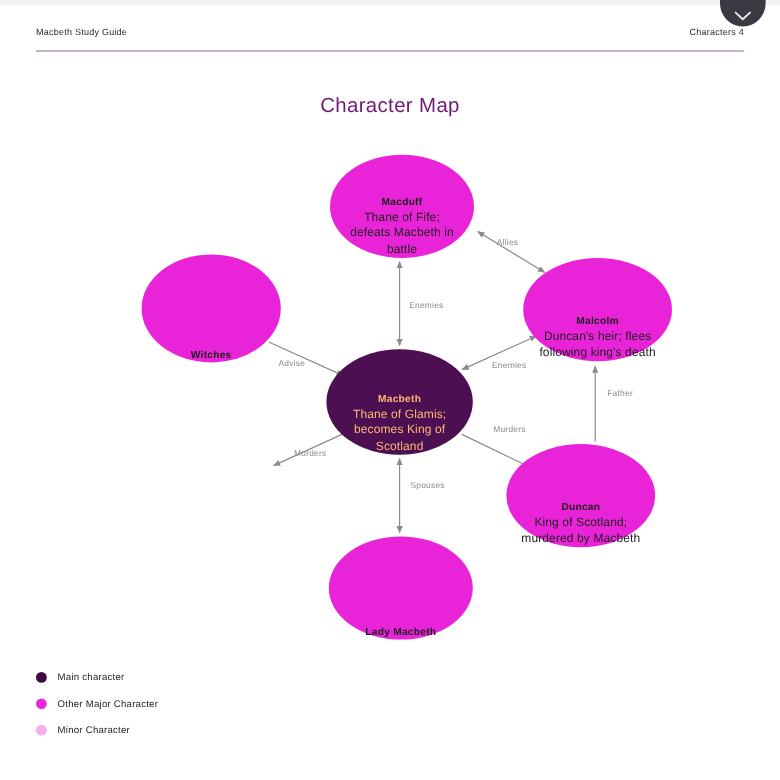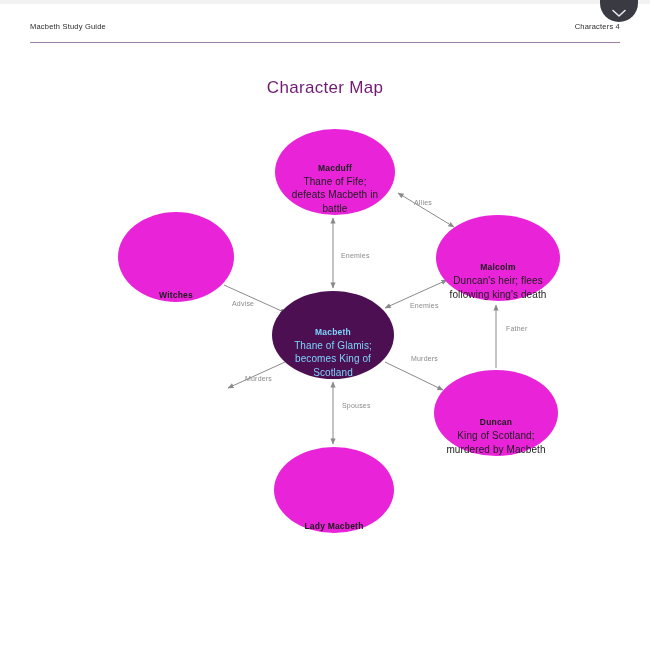--- a/index.html
+++ b/index.html
@@ -75,21 +75,21 @@
     font-size: 8.5px;
     margin-bottom: 2px;
     letter-spacing: .2px;
   }
   .node .n-desc {
     font-size: 10px;
     line-height: 1.35;
     padding: 0 12px;
     letter-spacing: .1px;
   }
-  .node.main { background: #4b0f52; color: #7dd3fc; }
+  .node.main { background: #4b0f52; color: #fdba74; }
   .node.major { background: #e924d8; color: #1c1c1c; }
 
   
   .edge-label {
     position: absolute;
     font-size: 7px;
     color: #8a8a8a;
     letter-spacing: .2px;
     white-space: nowrap;
     z-index: 6;
@@ -176,34 +176,48 @@
       <div class="n-name">Malcolm</div>
       <div class="n-desc">Duncan's heir; flees following king's death</div>
     </div>
 
     <div class="node main" style="left:272px; top:181px; width:122px; height:88px;">
       <div class="n-name">Macbeth</div>
       <div class="n-desc">Thane of Glamis; becomes King of Scotland</div>
     </div>
 
 
-    <div class="node major" style="left:434px; top:260px; width:124px; height:86px;">
+    <div class="node major" style="left:422px; top:260px; width:124px; height:86px;">
       <div class="n-name">Duncan</div>
       <div class="n-desc">King of Scotland; murdered by Macbeth</div>
     </div>
 
     <div class="node major" style="left:274px; top:337px; width:120px; height:86px;">
       <div class="n-name">Lady Macbeth</div>
     </div>
 
     <div class="edge-label" style="left:341px; top:142px;">Enemies</div>
     <div class="edge-label" style="left:410px; top:192px;">Enemies</div>
     <div class="edge-label" style="left:414px; top:89px;">Allies</div>
     <div class="edge-label" style="left:232px; top:190px;">Advise</div>
     <div class="edge-label" style="left:245px; top:265px;">Murders</div>
     <div class="edge-label" style="left:411px; top:245px;">Murders</div>
     <div class="edge-label" style="left:506px; top:215px;">Father</div>
     <div class="edge-label" style="left:342px; top:292px;">Spouses</div>
 
   </div>
 
+  <div class="legend">
+    <div class="legend-row">
+      <span class="legend-dot" style="background:#3d0a3f;"></span>
+      <span class="legend-label">Main character</span>
+    </div>
+    <div class="legend-row">
+      <span class="legend-dot" style="background:#ea26d9;"></span>
+      <span class="legend-label">Other Major Character</span>
+    </div>
+    <div class="legend-row">
+      <span class="legend-dot" style="background:#f5aee9;"></span>
+      <span class="legend-label">Minor Character</span>
+    </div>
+  </div>
 
 </div>
 
 </body></html>

